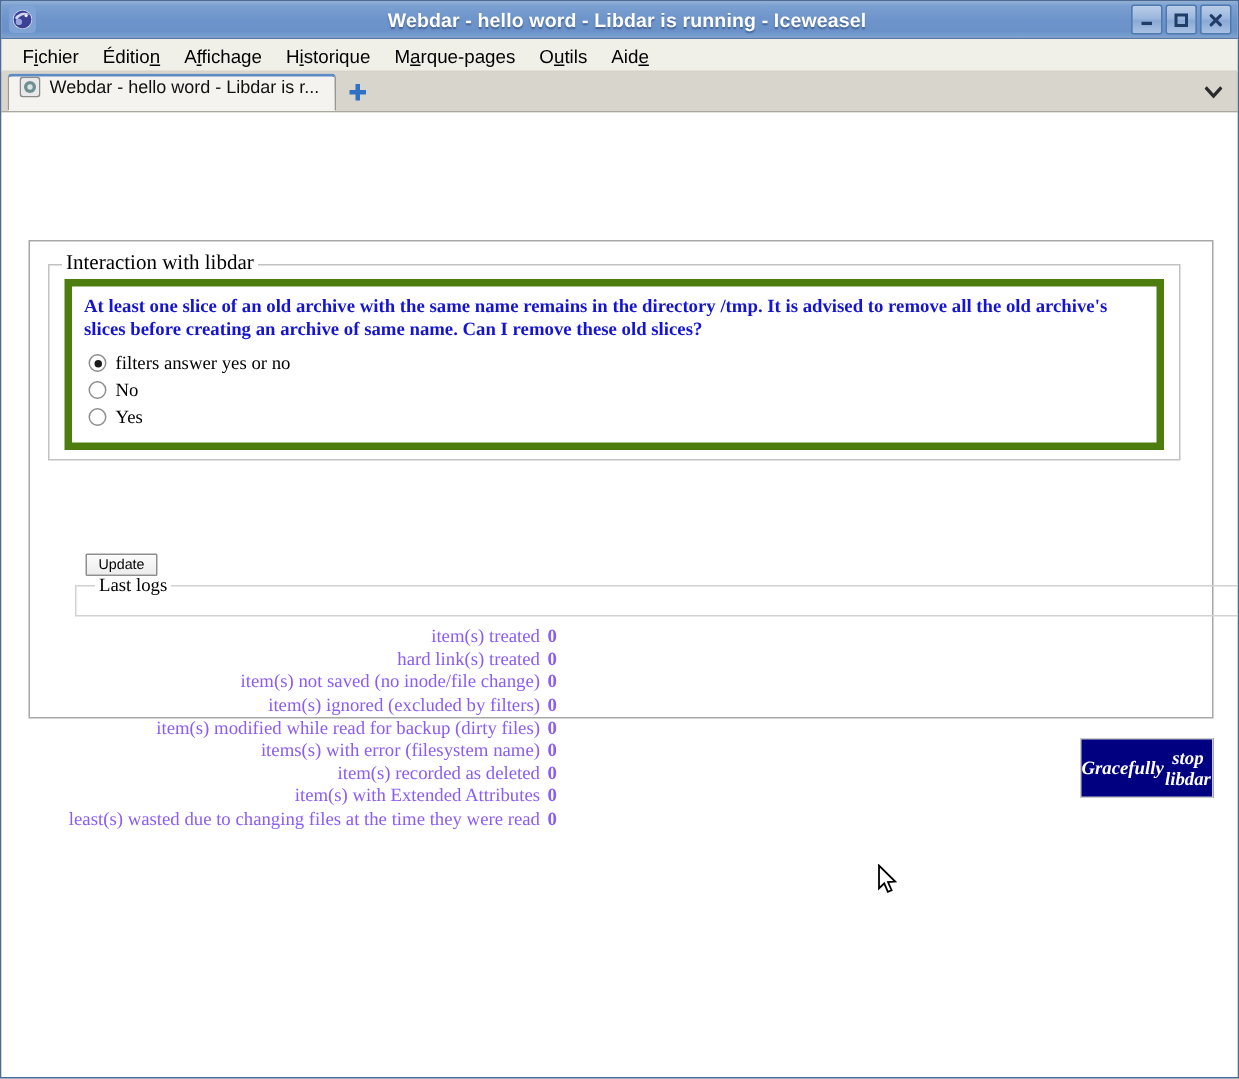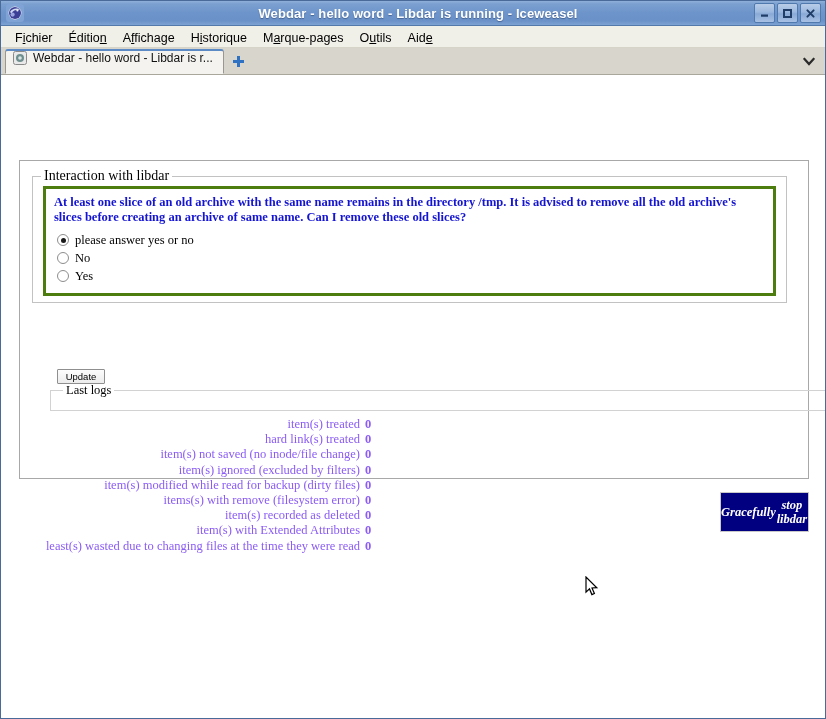--- a/index.html
+++ b/index.html
@@ -193,21 +193,21 @@
     top: 7px;
     width: 755px;
     box-sizing: border-box;
     border: 1px solid #c2c2c2;
     padding: 0 0 6px 0;
   }
   .inner-fieldset > legend { margin-left: 8px; padding: 0 3px; }
 
   .warn-box {
     margin: 2px 10px 0 10px;
-    border: 3px solid #4d7c0f;
+    border: 5px solid #4d7c0f;
     padding: 6px 8px 8px 8px;
     box-sizing: border-box;
   }
   .warn-text {
     color: #1414d2;
     font-family: "Liberation Serif", serif;
     font-weight: bold;
     font-size: 12.5px;
     line-height: 15px;
     margin: 0 0 6px 0;
@@ -400,21 +400,21 @@
     <div class="outer-panel">
 
       <fieldset class="inner-fieldset">
         <legend>Interaction with libdar</legend>
 
         <div class="warn-box">
           <p class="warn-text">At least one slice of an old archive with the same name remains in the directory /tmp. It is advised to remove all the old archive's slices before creating an archive of same name. Can I remove these old slices?</p>
 
           <div class="radio-row">
             <span class="radio checked"></span>
-            <span class="radio-label">please answer yes or no</span>
+            <span class="radio-label">filters answer yes or no</span>
           </div>
           <div class="radio-row">
             <span class="radio"></span>
             <span class="radio-label">No</span>
           </div>
           <div class="radio-row">
             <span class="radio"></span>
             <span class="radio-label">Yes</span>
           </div>
         </div>
@@ -442,21 +442,21 @@
         </div>
         <div class="stat-row">
           <span class="stat-label">item(s) ignored (excluded by filters)</span>
           <span class="stat-value">0</span>
         </div>
         <div class="stat-row">
           <span class="stat-label">item(s) modified while read for backup (dirty files)</span>
           <span class="stat-value">0</span>
         </div>
         <div class="stat-row">
-          <span class="stat-label">items(s) with remove (filesystem error)</span>
+          <span class="stat-label">items(s) with error (filesystem name)</span>
           <span class="stat-value">0</span>
         </div>
         <div class="stat-row">
           <span class="stat-label">item(s) recorded as deleted</span>
           <span class="stat-value">0</span>
         </div>
         <div class="stat-row">
           <span class="stat-label">item(s) with Extended Attributes</span>
           <span class="stat-value">0</span>
         </div>

